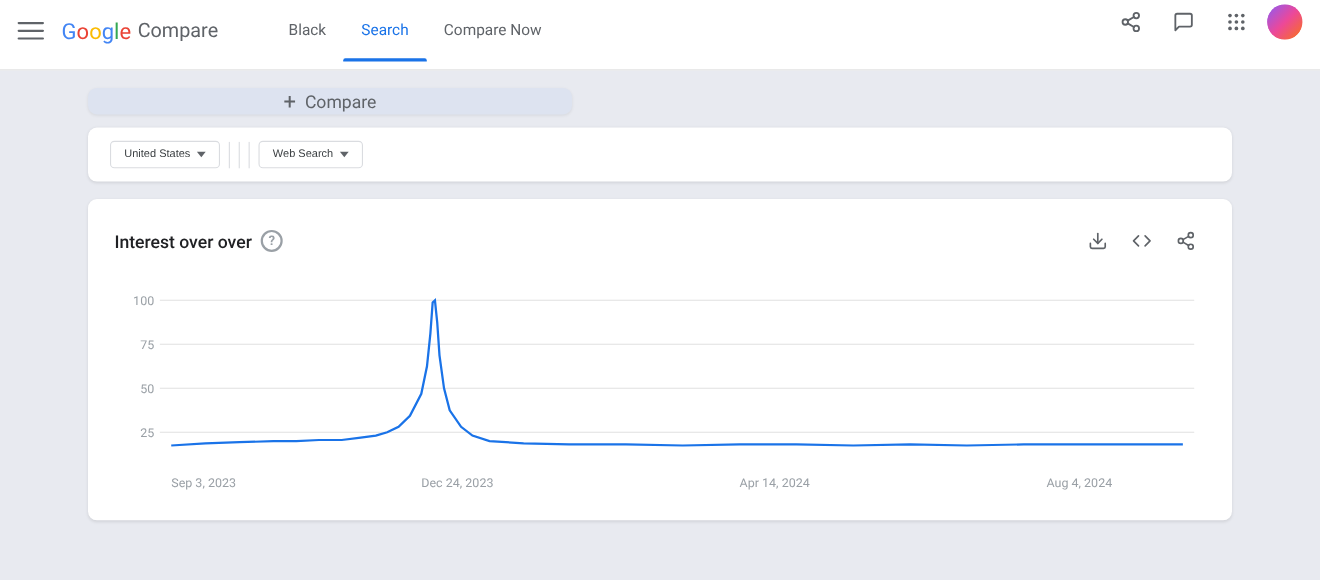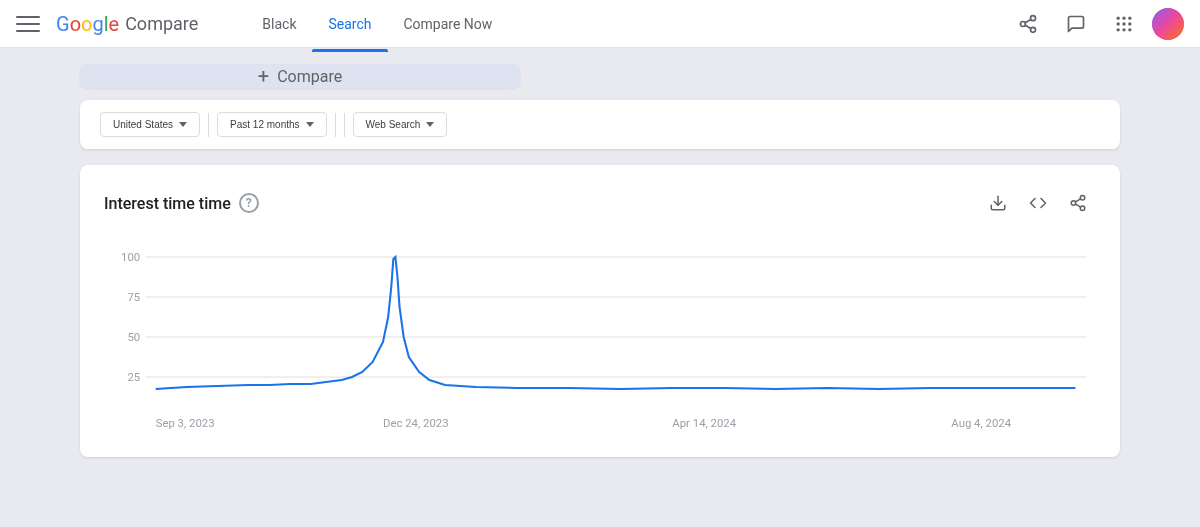--- a/index.html
+++ b/index.html
@@ -8,23 +8,23 @@
       background: #e8eaf0;
       width: 1200px;
       height: 527px;
       overflow: hidden;
     }
 
     
     .header {
       background: #fff;
       border-bottom: 1px solid #e0e0e0;
-      height: 48px;
-      display: flex;
-      align-items: center;
+      height: 64px;
+      display: flex;
+      align-items: flex-start;
       padding: 0 16px;
       position: relative;
     }
     .header-left {
       display: flex;
       align-items: center;
       gap: 16px;
     }
     .hamburger-icon {
       width: 24px;
@@ -366,36 +366,32 @@
       </div>
     </div>
   </div>
 
   <div class="filters-row">
     <button class="filter-btn">
       <span>United States</span>
       <span class="chevron-down"></span>
     </button>
     <div class="filter-sep"></div>
-    <button class="filter-btn">
-      <span>Past 12 months</span>
-      <span class="chevron-down"></span>
-    </button>
     <div class="filter-sep"></div>
     <div class="filter-sep"></div>
     <button class="filter-btn">
       <span>Web Search</span>
       <span class="chevron-down"></span>
     </button>
   </div>
 
   <div class="chart-card">
     <div class="chart-header">
       <div class="chart-title-row">
-        <span class="chart-title">Interest time time</span>
+        <span class="chart-title">Interest over over</span>
         <div class="help-icon">?</div>
       </div>
       <div class="chart-actions">
         <div class="chart-action-btn">
 
           <svg width="18" height="18" viewBox="0 0 24 24" fill="none" stroke="#5f6368" stroke-width="2" stroke-linecap="round" stroke-linejoin="round">
             <path d="M21 15v4a2 2 0 0 1-2 2H5a2 2 0 0 1-2-2v-4"></path>
             <polyline points="7 10 12 15 17 10"></polyline>
             <line x1="12" y1="15" x2="12" y2="3"></line>
           </svg>

